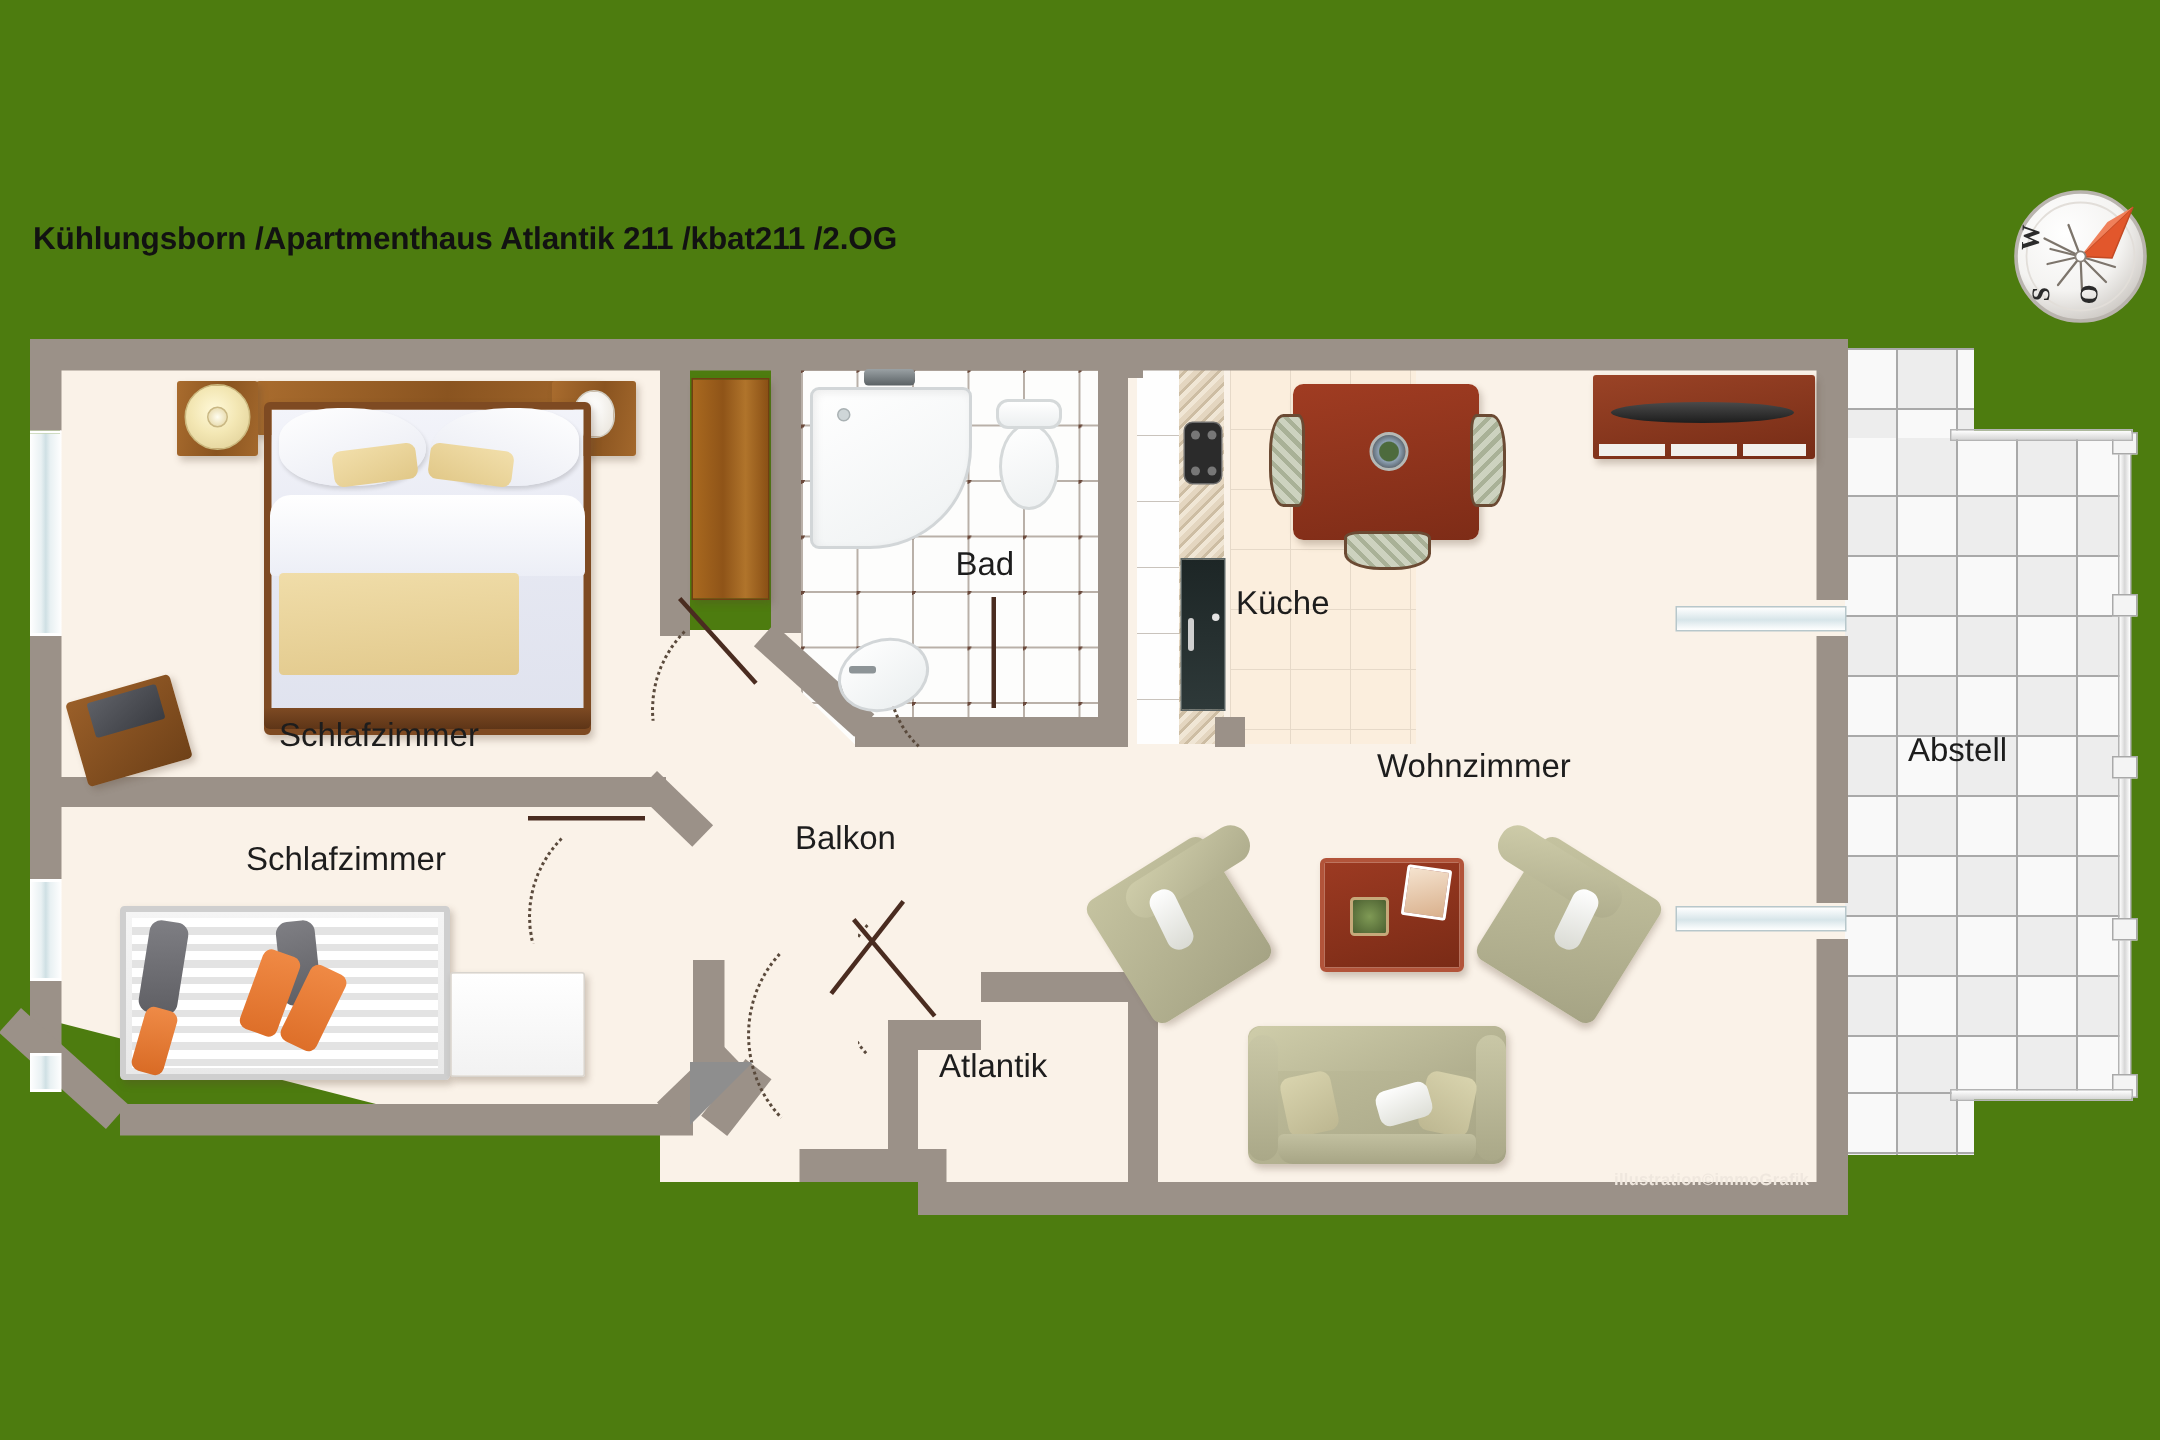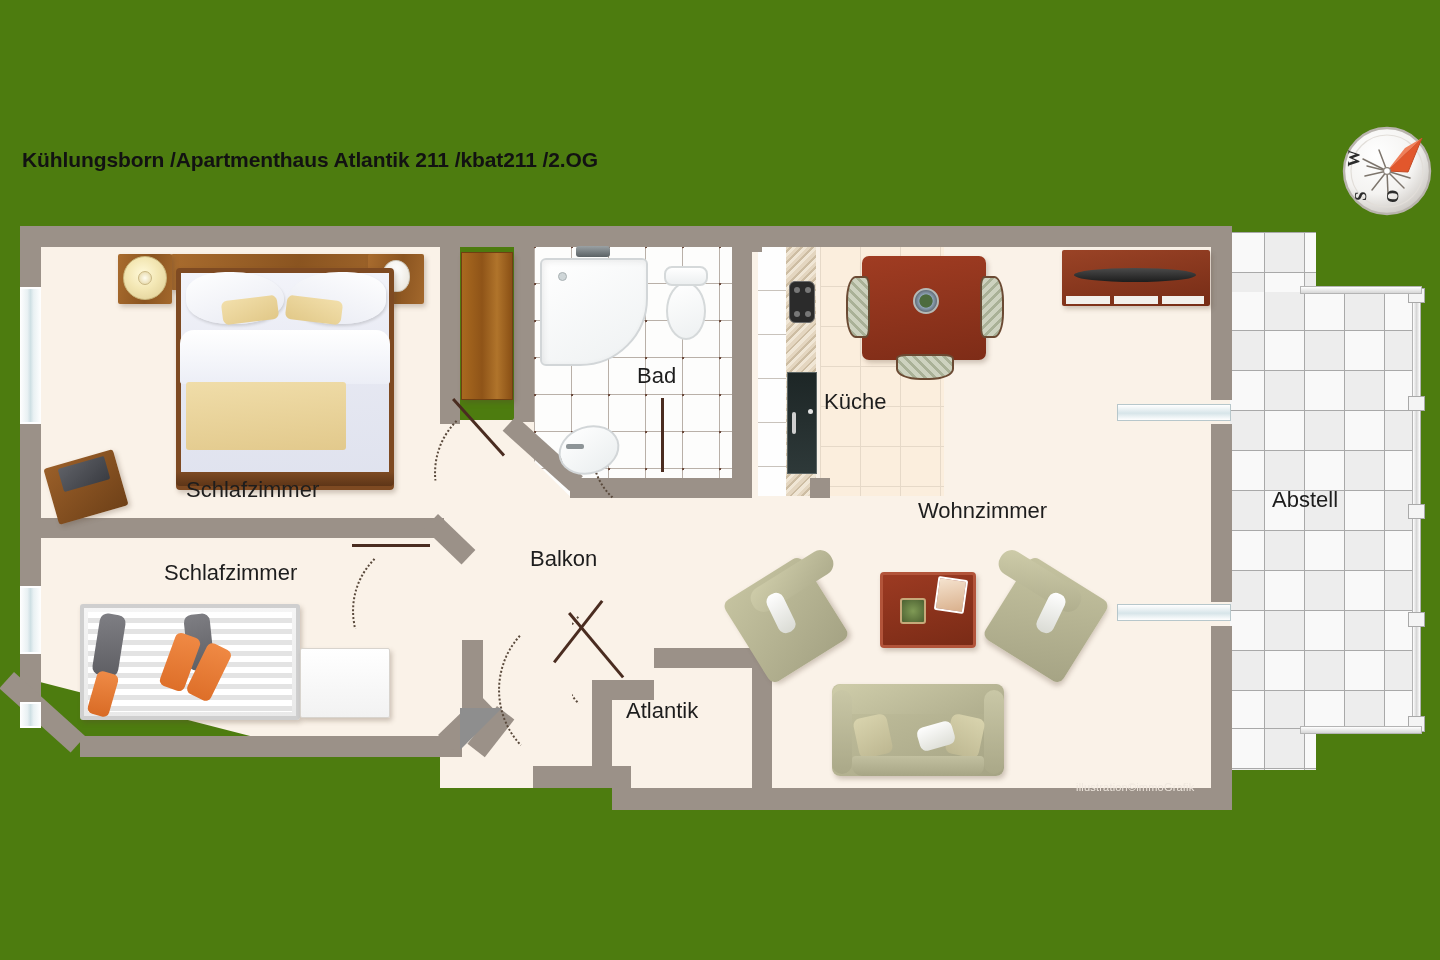--- a/index.html
+++ b/index.html
@@ -29,21 +29,21 @@
   #plan { position: absolute; left: 0px; top: 0px; width: 1440px; height: 960px; }
 
   .floor { position: absolute; background: #faf2e8; }
   .wall  { position: absolute; background: #9b9188; }
   .room-label {
     position: absolute; font-size: 22px; color: #1d1d1d;
     white-space: nowrap; font-family: "Liberation Sans", sans-serif;
   }
   .credit {
     position: absolute; font-size: 11px; color: #efe7de;
-    white-space: nowrap; letter-spacing: .2px;
+    white-space: nowrap; letter-spacing: .2px; font-weight: bold;
   }
 
   
   .win {
     position: absolute;
     background: linear-gradient(90deg,#ffffff 0%,#e9f1f3 35%,#cfe0e4 50%,#e9f1f3 65%,#ffffff 100%);
     border-top: 2px solid #ffffff; border-bottom: 2px solid #ffffff;
   }
 
   

